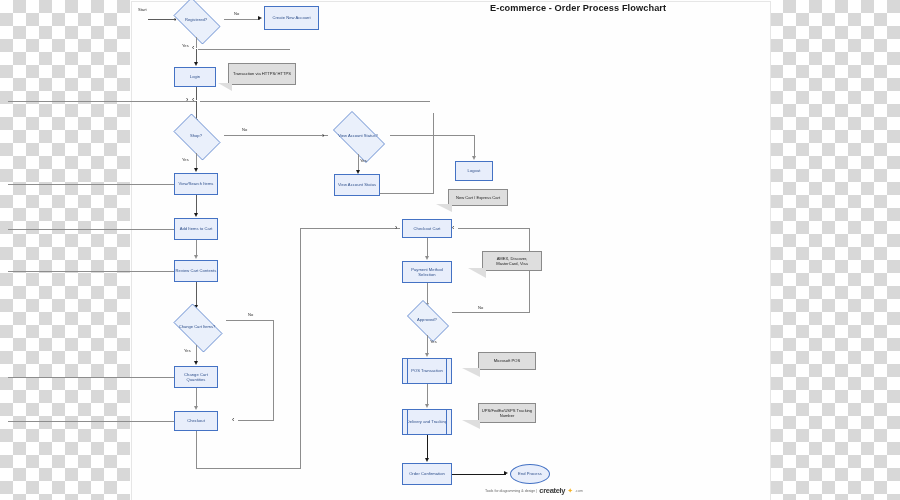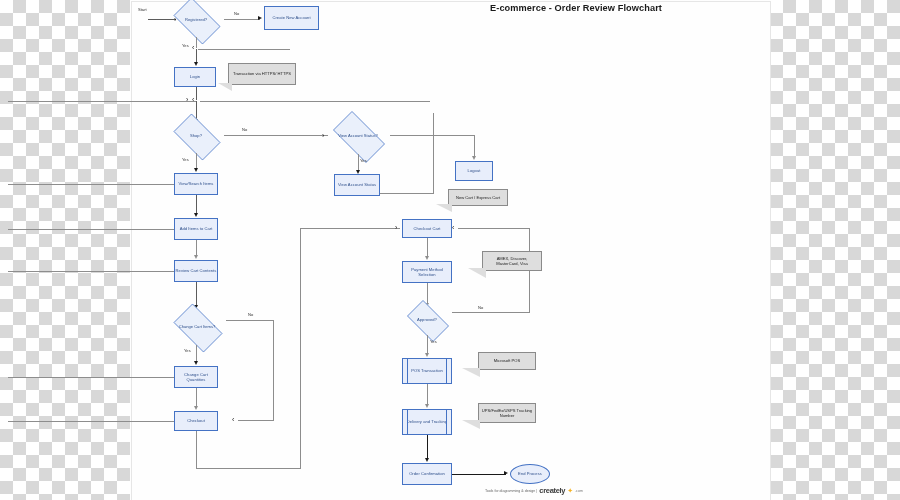--- a/index.html
+++ b/index.html
@@ -141,21 +141,21 @@
 </head>
 <body>
 
 <div class="checker left"></div>
 <div class="checker right"></div>
 
 <div class="canvas">
   <div class="sheet"></div>
   <div class="sheet-border"></div>
 
-  <div class="title">E-commerce - Order Review Flowchart</div>
+  <div class="title">E-commerce - Order Process Flowchart</div>
 
   <div class="lbl" style="left:8px;top:7px;">Start</div>
   <div class="ln h" style="left:18px;top:19px;width:28px;"></div>
   <div class="junc" style="left:44px;top:15.5px;">›</div>
 
   <div class="dia-wrap" style="left:38px;top:3px;width:56px;height:34px;">
     <div class="dia-shape"></div>
     <div class="dia-text">Registered?</div>
   </div>
 

